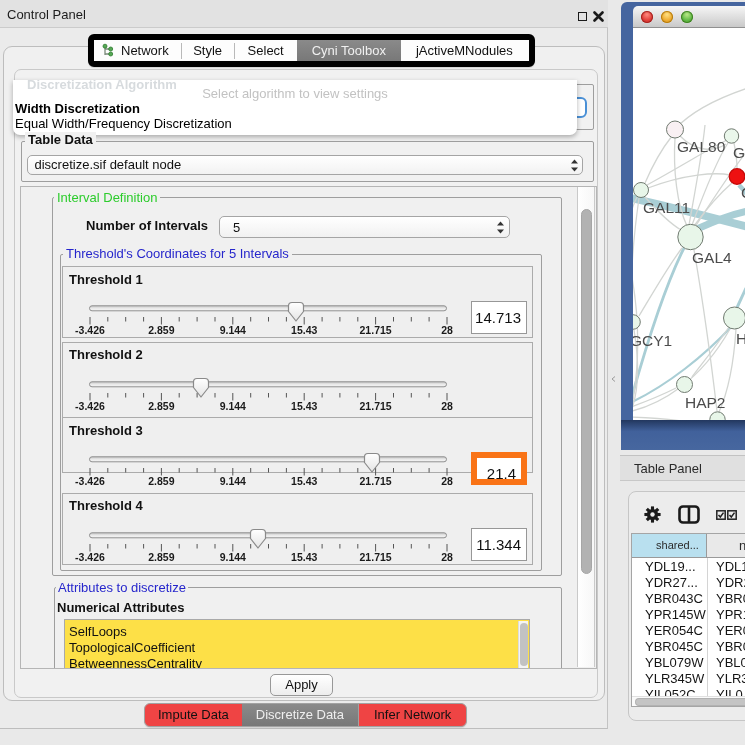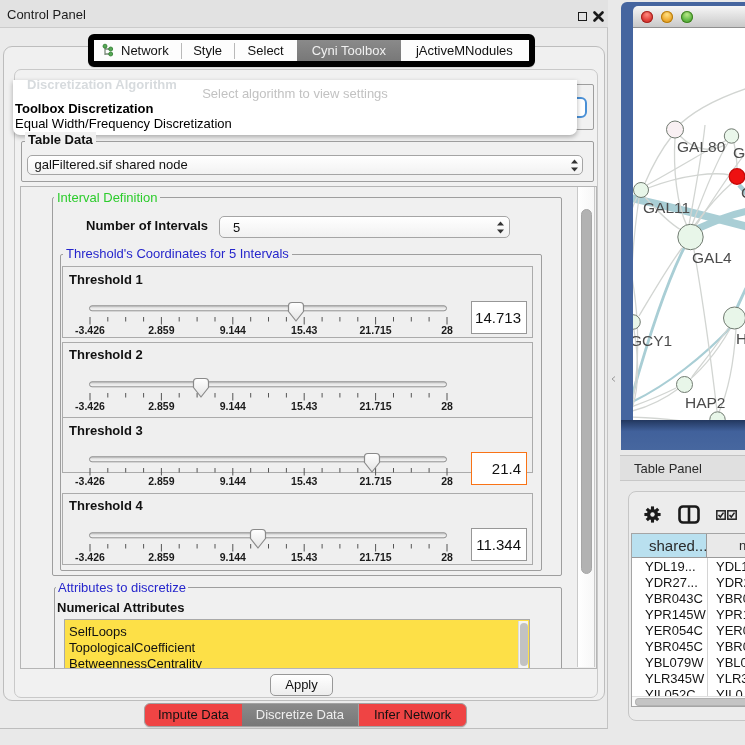--- a/index.html
+++ b/index.html
@@ -33,27 +33,27 @@
       <div style="width:1px;height:16px;background:#b9b9b9;"></div>
       <div class="t13" style="padding:0 13px;line-height:21px;">Select</div>
       <div style="background:linear-gradient(180deg,#8a8a8a,#787878);color:#f0f0f0;font-size:13px;padding:0 15px;line-height:21px;height:21px;">Cyni Toolbox</div>
       <div class="t13" style="padding:0 16px 0 15px;line-height:21px;">jActiveMNodules</div>
     </div>
     <div class="abs" style="left:21px;top:84px;width:571px;height:44px;border:1px solid #9e9e9e;border-radius:2px;"></div>
     <div class="abs" style="left:540px;top:97px;width:47px;height:21px;background:#fff;border:2.5px solid #4a90d6;border-radius:6px;box-sizing:border-box;"></div>
     <div class="abs" style="left:13px;top:80px;width:564px;height:54.5px;background:#ffffff;border-radius:0 0 7px 7px;box-shadow:0 2px 5px rgba(0,0,0,0.30);">
       <div class="abs" style="left:0;top:6px;width:564px;text-align:center;font-size:13px;color:#c2c2c2;">Select algorithm to view settings</div>
       <div class="abs" style="left:14px;top:-3px;font-size:13px;font-weight:bold;color:#d7dbde;white-space:nowrap;">Discretization Algorithm</div>
-      <div class="abs" style="left:2px;top:21px;font-size:13px;font-weight:bold;color:#000;">Toolbox Discretization</div>
+      <div class="abs" style="left:2px;top:21px;font-size:13px;font-weight:bold;color:#000;">Width Discretization</div>
       <div class="abs" style="left:2px;top:35.5px;font-size:13px;color:#000;">Equal Width/Frequency Discretization</div>
     </div>
     <div class="abs" style="left:21px;top:141px;width:571px;height:39px;border:1px solid #9e9e9e;border-radius:2px;"></div>
     <div class="abs b13" style="left:25px;top:132px;background:#f1f1f1;padding:0 3px;">Table Data</div>
     <div class="abs" style="left:26.5px;top:154.5px;width:556px;height:20.5px;background:linear-gradient(180deg,#ffffff,#f2f2f2);border:1px solid #a5a5a5;border-radius:5px;box-sizing:border-box;">
-      <div class="abs t13" style="left:7px;top:1.5px;">galFiltered.sif shared node</div>
+      <div class="abs t13" style="left:7px;top:1.5px;">discretize.sif default node</div>
       <svg class="abs" style="right:3px;top:3.5px;" width="9" height="13" viewBox="0 0 9 13">
         <path d="M4.5,0.5 L8,4.5 L1,4.5 Z" fill="#333"></path>
         <path d="M4.5,12.5 L1,8.5 L8,8.5 Z" fill="#333"></path>
       </svg>
     </div>
     <div class="abs" style="left:20px;top:186px;width:577px;height:483px;background:#f0f0f0;border:1px solid #b5b5b5;box-sizing:border-box;overflow:hidden;">
       <div class="abs" style="left:31px;top:9.5px;width:508px;height:377px;border:1px solid #9e9e9e;border-radius:2px;"></div>
       <div class="abs" style="left:33px;top:2.5px;font-size:13px;color:#2ccc2c;background:#f0f0f0;padding:0 3px;">Interval Definition</div>
       <div class="abs b13" style="left:65px;top:31px;">Number of Intervals</div>
       <div class="abs" style="left:198px;top:28.5px;width:291px;height:22px;background:linear-gradient(180deg,#ffffff,#f1f1f1);border:1px solid #a5a5a5;border-radius:5px;box-sizing:border-box;">
@@ -198,21 +198,21 @@
           <line x1="428.1" y1="50" x2="428.1" y2="54.5" stroke="#555" stroke-width="1"></line>
           <line x1="446" y1="50" x2="446" y2="57.5" stroke="#555" stroke-width="1"></line>
           <text x="89" y="66.5" text-anchor="middle" font-family="Liberation Sans,sans-serif" font-size="10.5" font-weight="bold" fill="#1a1a1a">-3.426</text>
           <text x="160.4" y="66.5" text-anchor="middle" font-family="Liberation Sans,sans-serif" font-size="10.5" font-weight="bold" fill="#1a1a1a">2.859</text>
           <text x="231.8" y="66.5" text-anchor="middle" font-family="Liberation Sans,sans-serif" font-size="10.5" font-weight="bold" fill="#1a1a1a">9.144</text>
           <text x="303.2" y="66.5" text-anchor="middle" font-family="Liberation Sans,sans-serif" font-size="10.5" font-weight="bold" fill="#1a1a1a">15.43</text>
           <text x="374.6" y="66.5" text-anchor="middle" font-family="Liberation Sans,sans-serif" font-size="10.5" font-weight="bold" fill="#1a1a1a">21.715</text>
           <text x="446" y="66.5" text-anchor="middle" font-family="Liberation Sans,sans-serif" font-size="10.5" font-weight="bold" fill="#1a1a1a">28</text>
           <path transform="translate(362.5,34.5)" d="M1,4.5 Q1,1 4.5,1 L12.5,1 Q16,1 16,4.5 L16,10 L8.5,19.5 L1,10 Z" fill="url(#th)" stroke="#8a8a8a" stroke-width="1.2" stroke-linejoin="round"></path>
         </svg>
-        <div class="abs" style="left:408px;top:34px;width:56px;height:33px;background:#fff;border:1px solid #f97316;box-sizing:border-box;">
+        <div class="abs" style="left:408px;top:34px;width:56px;height:33px;background:#fff;border:6px solid #f97316;box-sizing:border-box;">
           <div class="abs" style="right:5px;top:7px;font-size:15px;color:#111;">21.4</div>
         </div>
       </div>
       <div class="abs" style="left:41px;top:305.5px;width:471px;height:72px;background:#efefef;border:1px solid #ababab;box-sizing:border-box;">
         <div class="abs b13" style="left:6px;top:4.5px;">Threshold 4</div>
         <svg class="abs" style="left:0;top:0;" width="471" height="72" viewBox="62 0 471 72">
           <defs>
             <linearGradient id="tg" x1="0" y1="0" x2="0" y2="1">
               <stop offset="0" stop-color="#c6c6c6"></stop>
               <stop offset="0.5" stop-color="#e9e9e9"></stop>
@@ -367,21 +367,21 @@
     <svg class="abs" style="left:87px;top:17.5px;" width="10" height="10" viewBox="0 0 10 10">
       <rect x="0.8" y="0.8" width="8.4" height="8.4" fill="none" stroke="#222" stroke-width="1.5"></rect>
       <path d="M2.5,5 L4.3,7 L7.5,2.6" stroke="#222" stroke-width="1.5" fill="none"></path>
     </svg>
     <svg class="abs" style="left:98px;top:17.5px;" width="10" height="10" viewBox="0 0 10 10">
       <rect x="0.8" y="0.8" width="8.4" height="8.4" fill="none" stroke="#222" stroke-width="1.5"></rect>
       <path d="M2.5,5 L4.3,7 L7.5,2.6" stroke="#222" stroke-width="1.5" fill="none"></path>
     </svg>
   </div>
 <div class="abs" style="left:631px;top:533px;width:114px;height:174px;background:#fff;border:1px solid #a5a5a5;border-right:none;box-sizing:border-box;overflow:hidden;">
-    <div class="abs" style="left:0;top:0;width:75px;height:24px;background:#b9e0ef;border-right:1px solid #9a9a9a;border-bottom:1px solid #9a9a9a;box-sizing:border-box;text-align:center;line-height:23px;font-size:15px;color:#2a2a2a;padding-left:17px;">shared...</div>
+    <div class="abs" style="left:0;top:0;width:75px;height:24px;background:#b9e0ef;border-right:1px solid #9a9a9a;border-bottom:1px solid #9a9a9a;box-sizing:border-box;text-align:center;line-height:23px;font-size:11px;color:#2a2a2a;padding-left:17px;">shared...</div>
     <div class="abs" style="left:75px;top:0;width:39px;height:24px;background:#e9e9e9;border-bottom:1px solid #9a9a9a;box-sizing:border-box;font-size:13px;color:#2a2a2a;line-height:23px;">
       <span style="position:absolute;left:32px;">n...</span>
     </div>
     <div class="abs t13" style="left:13px;top:25px;color:#151515;">YDL19...</div>
     <div class="abs t13" style="left:84px;top:25px;color:#151515;">YDL1</div>
     <div class="abs t13" style="left:13px;top:41px;color:#151515;">YDR27...</div>
     <div class="abs t13" style="left:84px;top:41px;color:#151515;">YDR2</div>
     <div class="abs t13" style="left:13px;top:57px;color:#151515;">YBR043C</div>
     <div class="abs t13" style="left:84px;top:57px;color:#151515;">YBR0</div>
     <div class="abs t13" style="left:13px;top:73px;color:#151515;">YPR145W</div>

